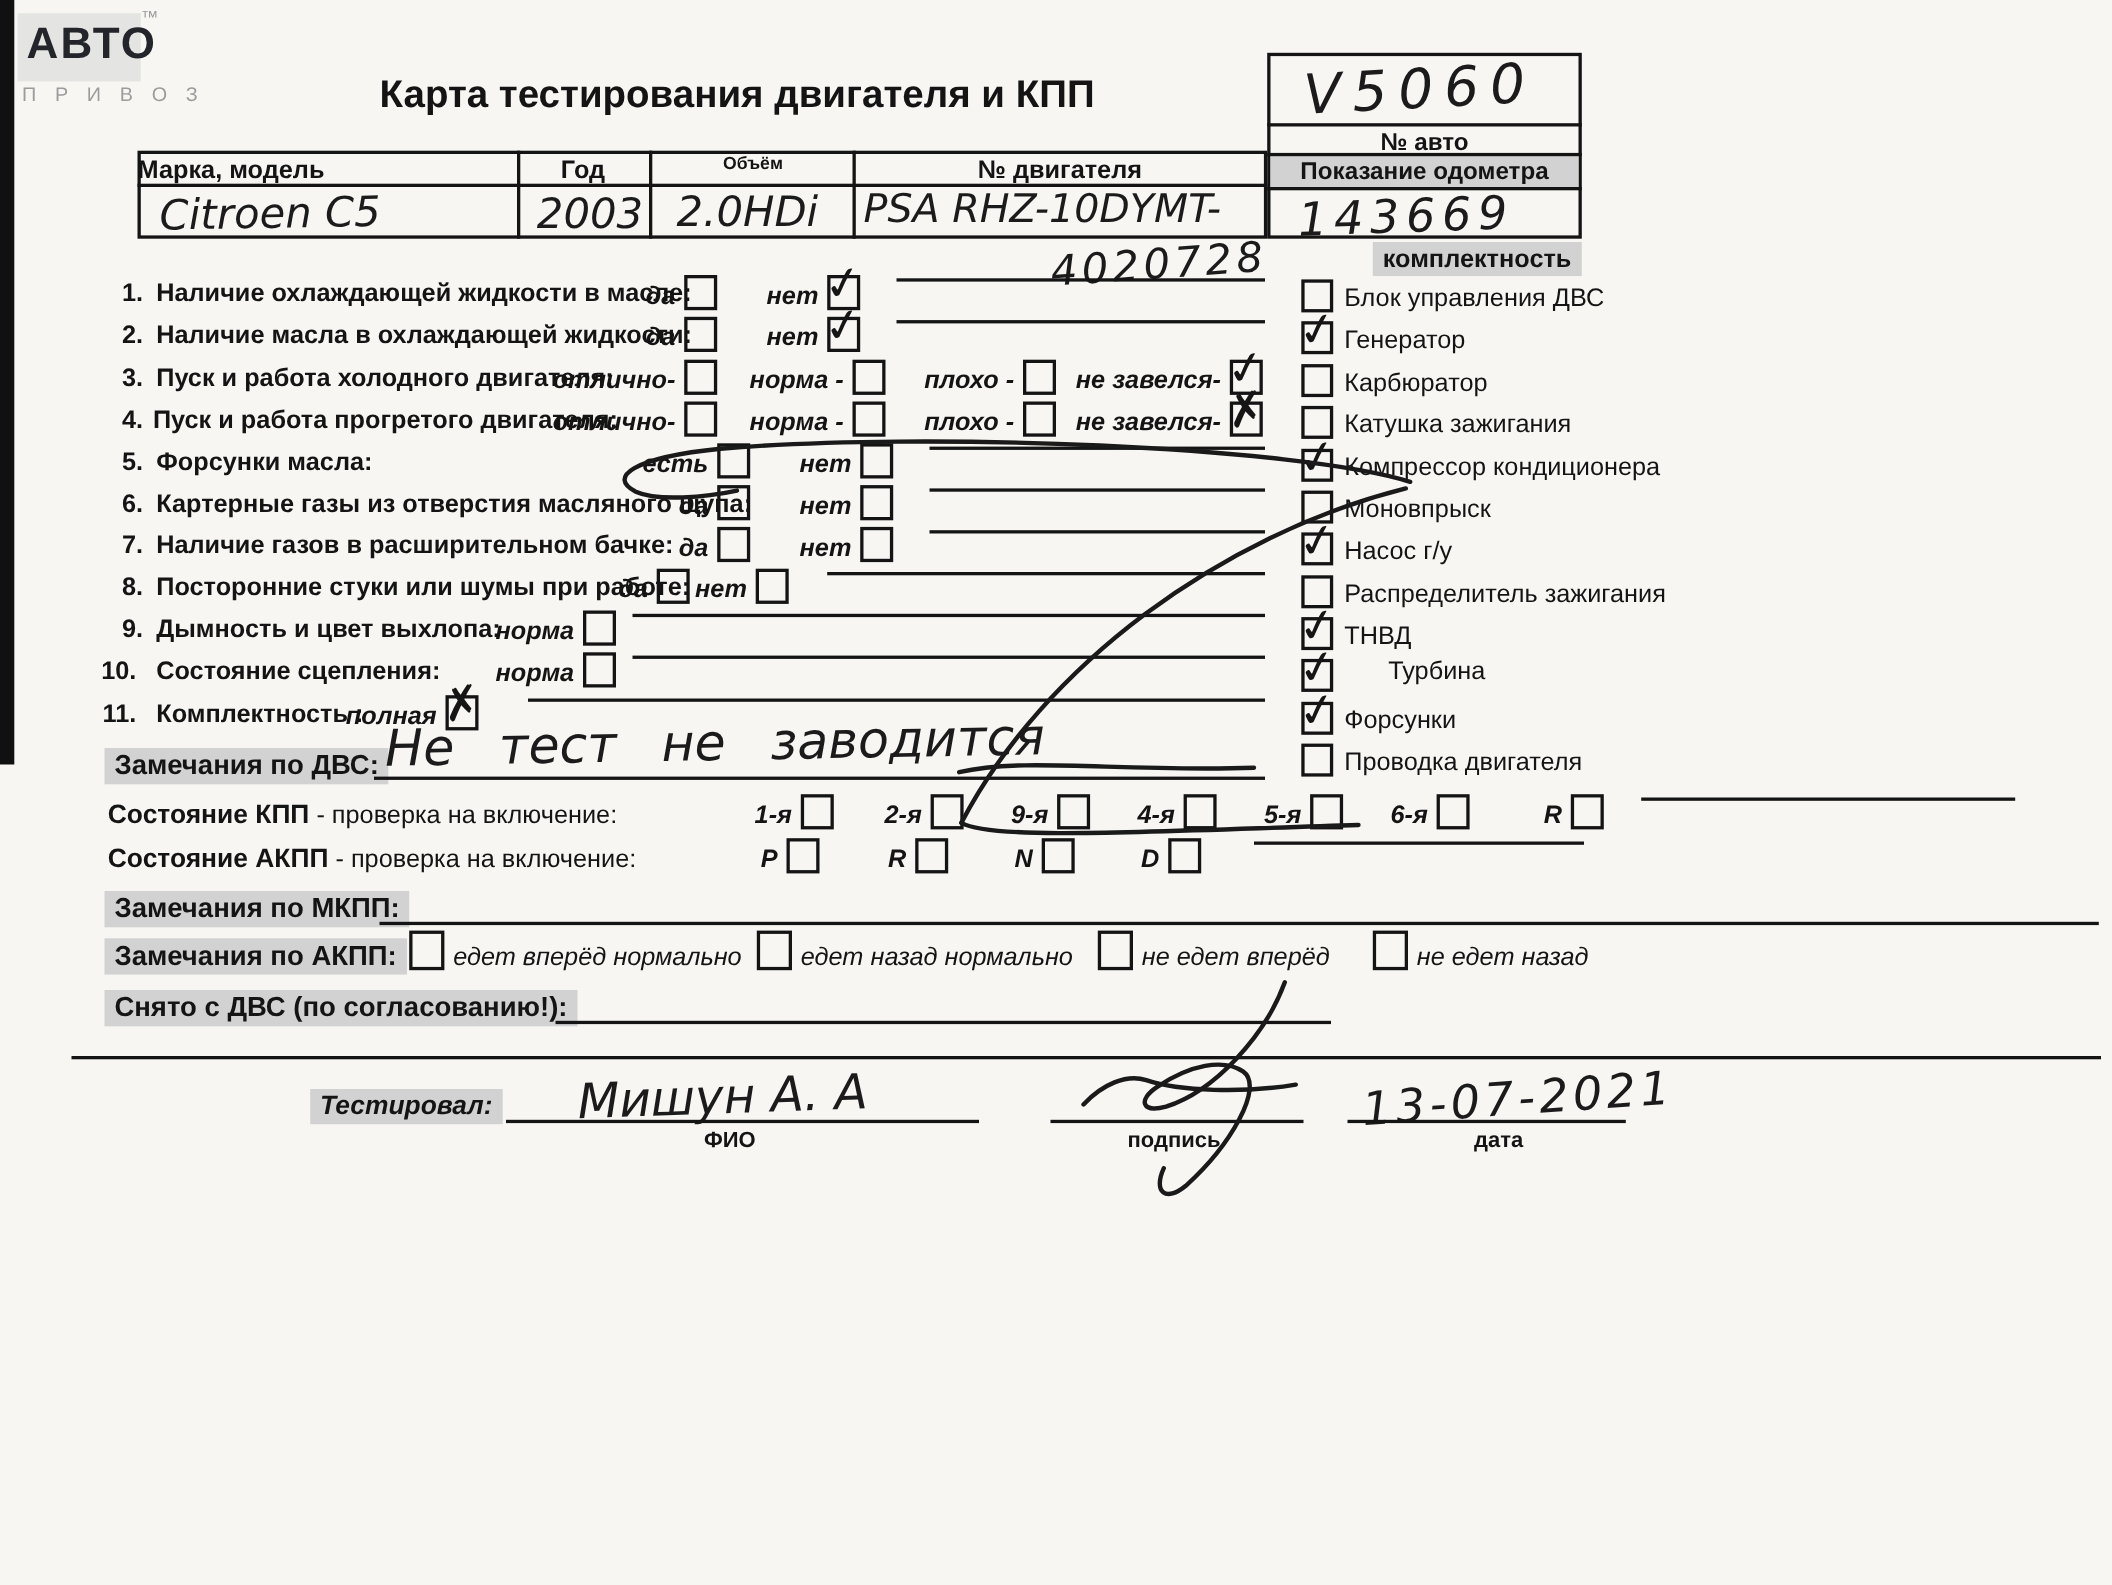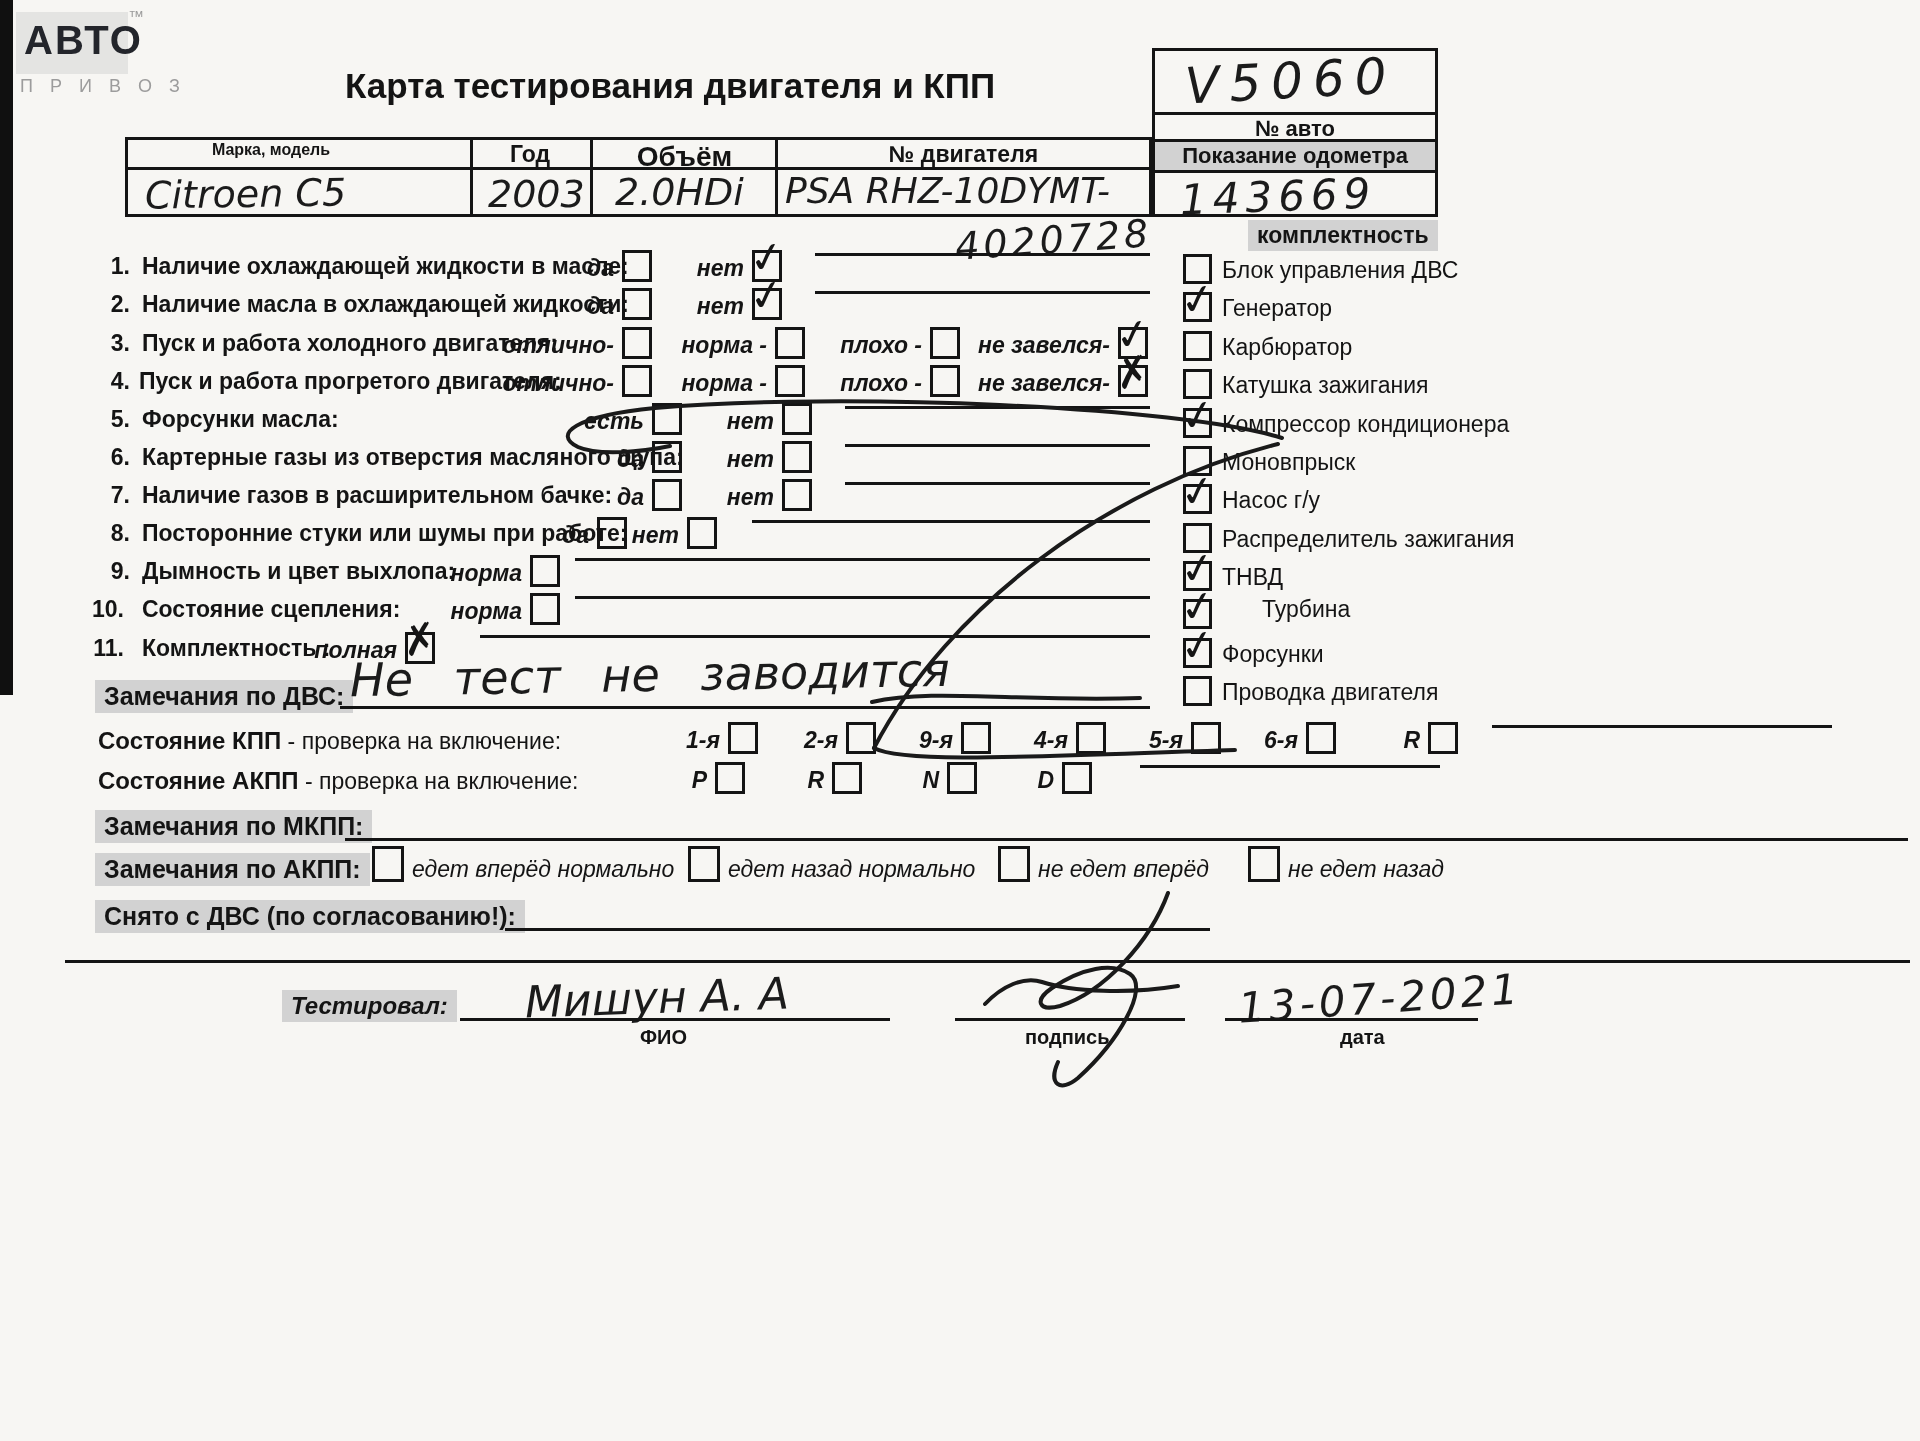--- a/index.html
+++ b/index.html
@@ -44,23 +44,23 @@
 <div class="abs b" style="left:1155px;top:141px;width:280px;text-align:center;font-size:22px;background:#d2d2d2;padding:2px 0;">Показание одометра</div>
 <div class="hline" style="left:1152px;top:139px;width:286px;"></div>
 <div class="hline" style="left:1152px;top:170px;width:286px;"></div>
 <div class="abs hand" style="left:1180px;top:172px;font-size:42px;letter-spacing:6px;transform:rotate(-2deg);">143669</div>
 
 <div class="vt" style="left:125px;top:137px;width:1027px;height:80px;"></div>
 <div class="hline" style="left:125px;top:167px;width:1027px;"></div>
 <div class="vline" style="left:470px;top:137px;height:80px;"></div>
 <div class="vline" style="left:590px;top:137px;height:80px;"></div>
 <div class="vline" style="left:775px;top:137px;height:80px;"></div>
-<div class="abs b" style="left:125px;top:141px;width:292px;text-align:center;font-size:16px;">Марка, модель</div>
+<div class="abs b" style="left:125px;top:141px;width:292px;text-align:left;font-size:23px;">Марка, модель</div>
 <div class="abs b" style="left:470px;top:141px;width:120px;text-align:center;font-size:23px;">Год</div>
-<div class="abs b" style="left:590px;top:141px;width:189px;text-align:center;font-size:28px;">Объём</div>
+<div class="abs b" style="left:590px;top:141px;width:189px;text-align:center;font-size:16px;">Объём</div>
 <div class="abs b" style="left:775px;top:141px;width:377px;text-align:center;font-size:23px;">№ двигателя</div>
 <div class="abs hand" style="left:145px;top:172px;font-size:38px;transform:rotate(-1deg);">Citroen C5</div>
 <div class="abs hand" style="left:488px;top:172px;font-size:38px;">2003</div>
 <div class="abs hand" style="left:615px;top:170px;font-size:38px;">2.0HDi</div>
 <div class="abs hand" style="left:785px;top:170px;font-size:36px;">PSA RHZ-10DYMT-</div>
 <div class="abs hand" style="left:955px;top:218px;font-size:38px;letter-spacing:4px;transform:rotate(-4deg);">4020728</div>
 
 <span class="abs num" style="left:92px;top:253px;">1.</span>
 <span class="abs lbl" style="left:142px;top:253px;">Наличие охлаждающей жидкости в масле:</span>
 <span class="opt" style="left:614px;top:255px;">да</span>

